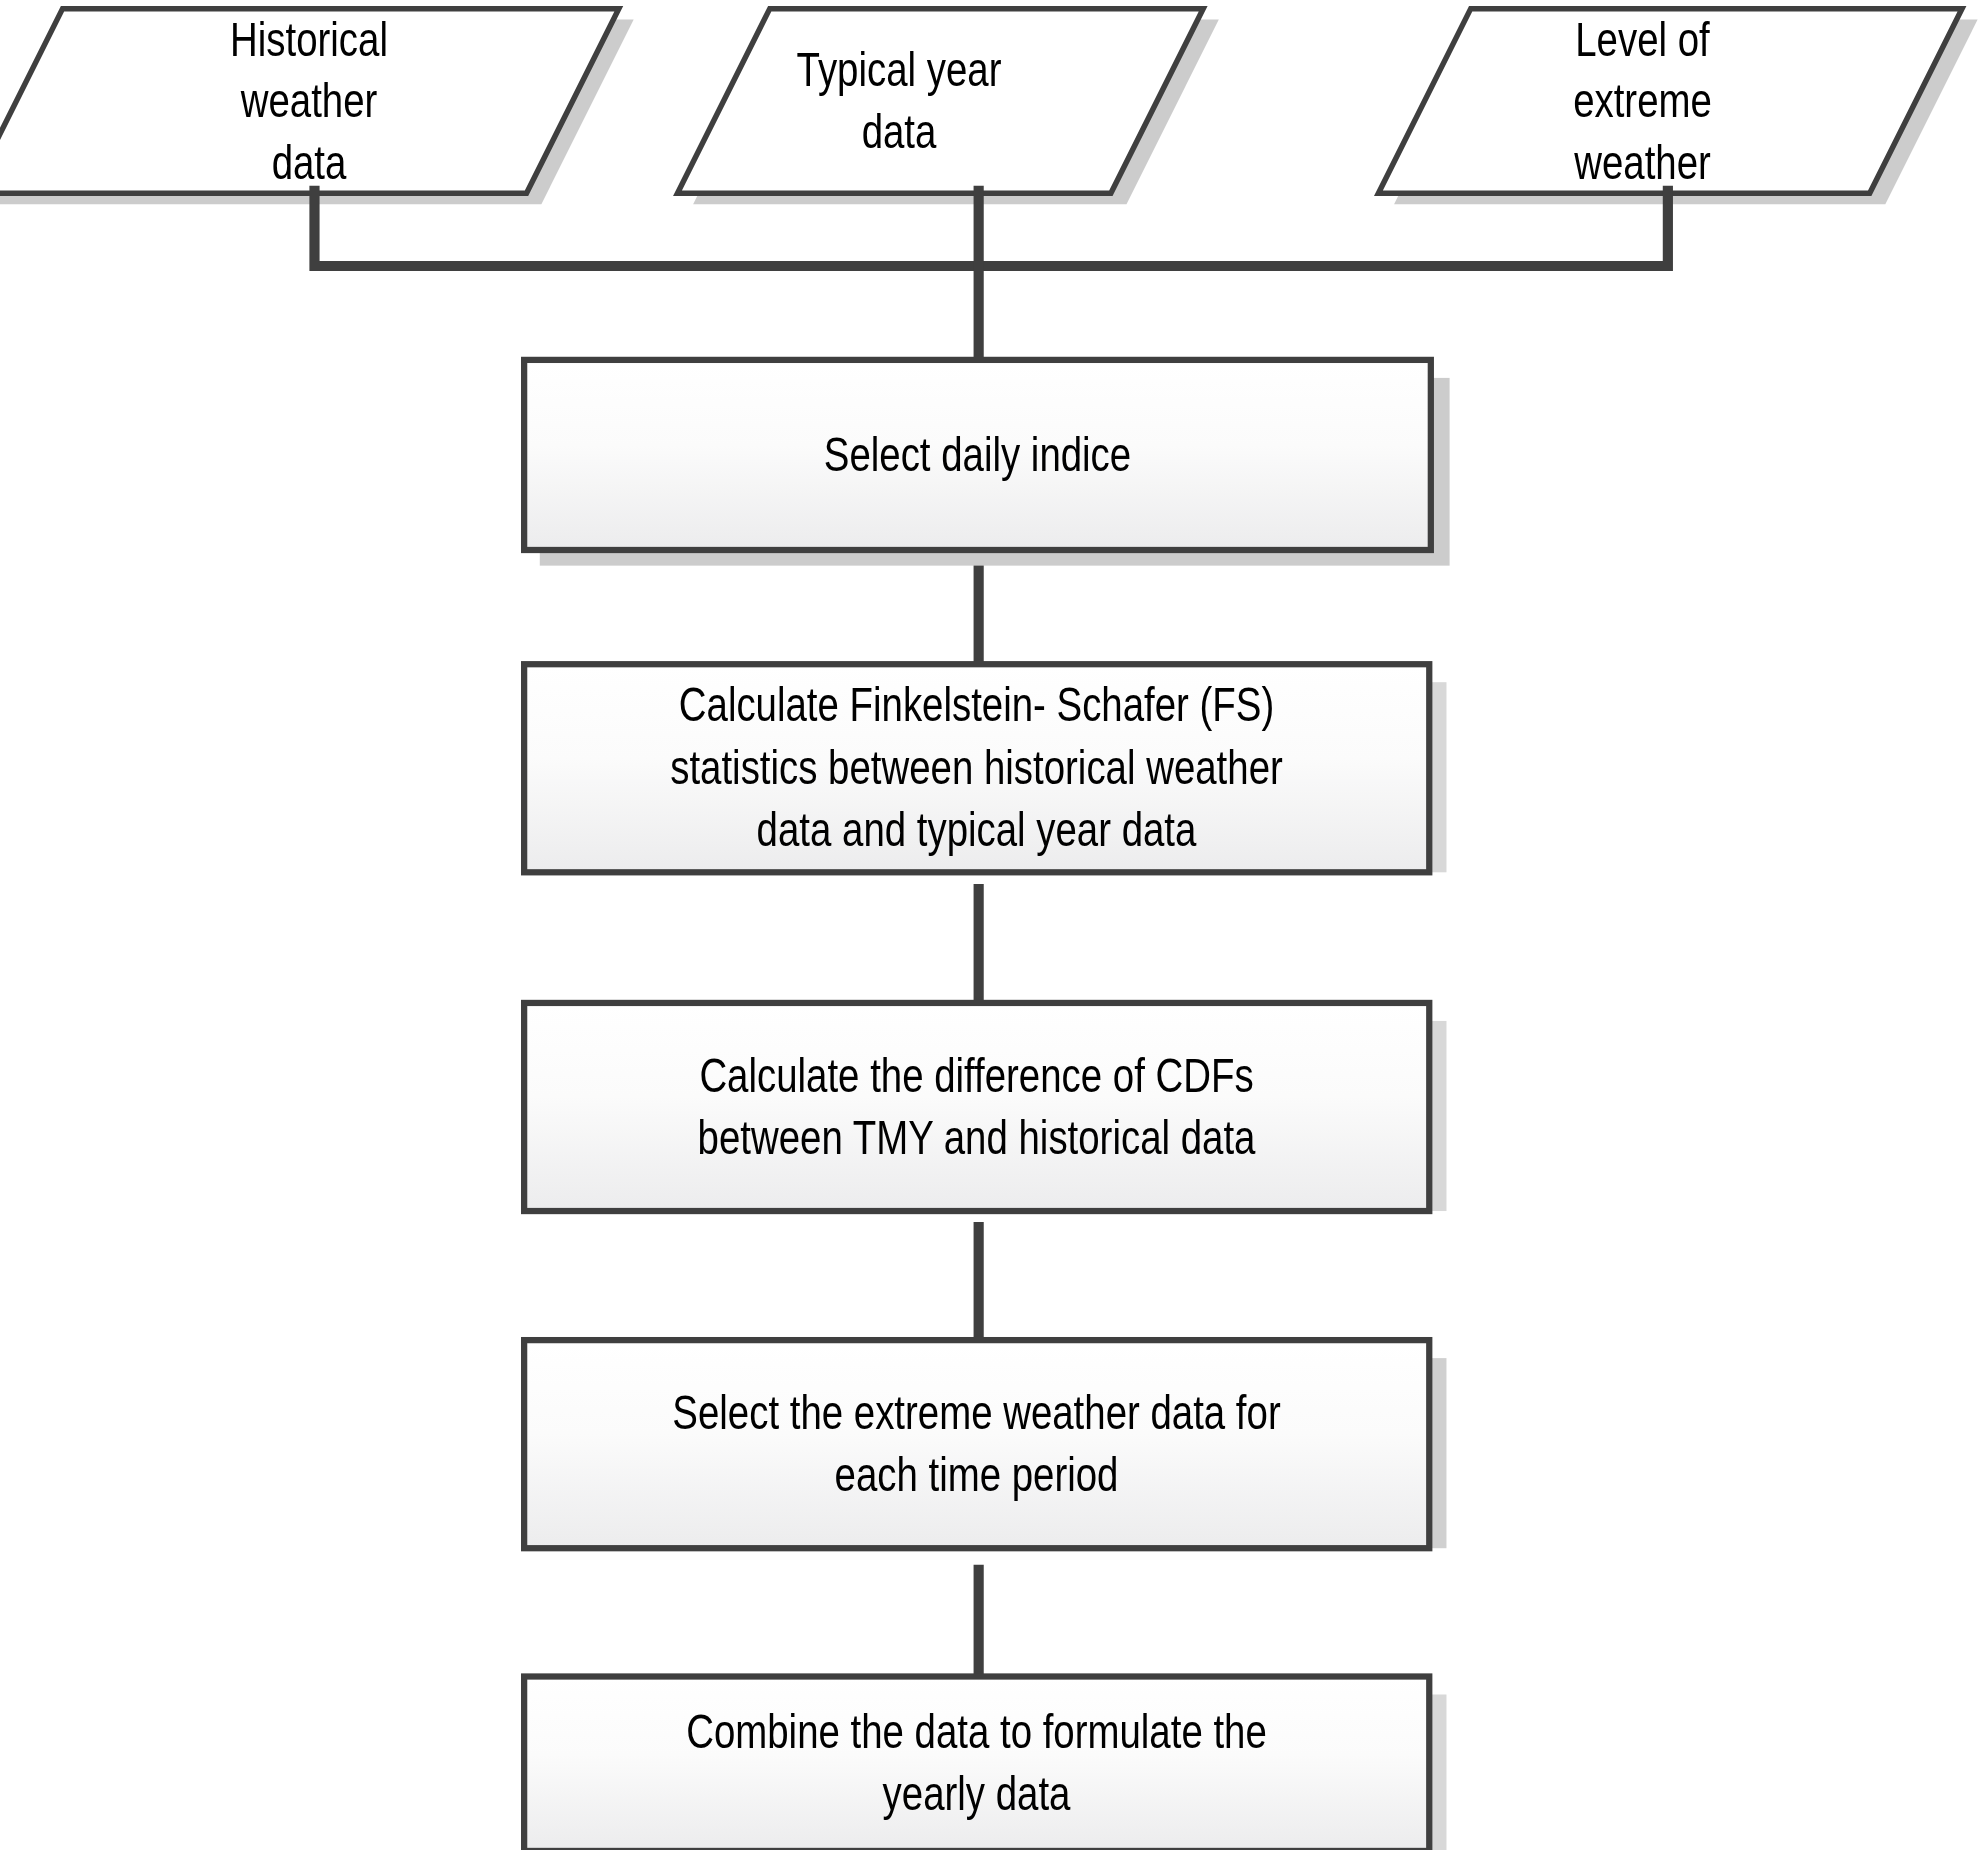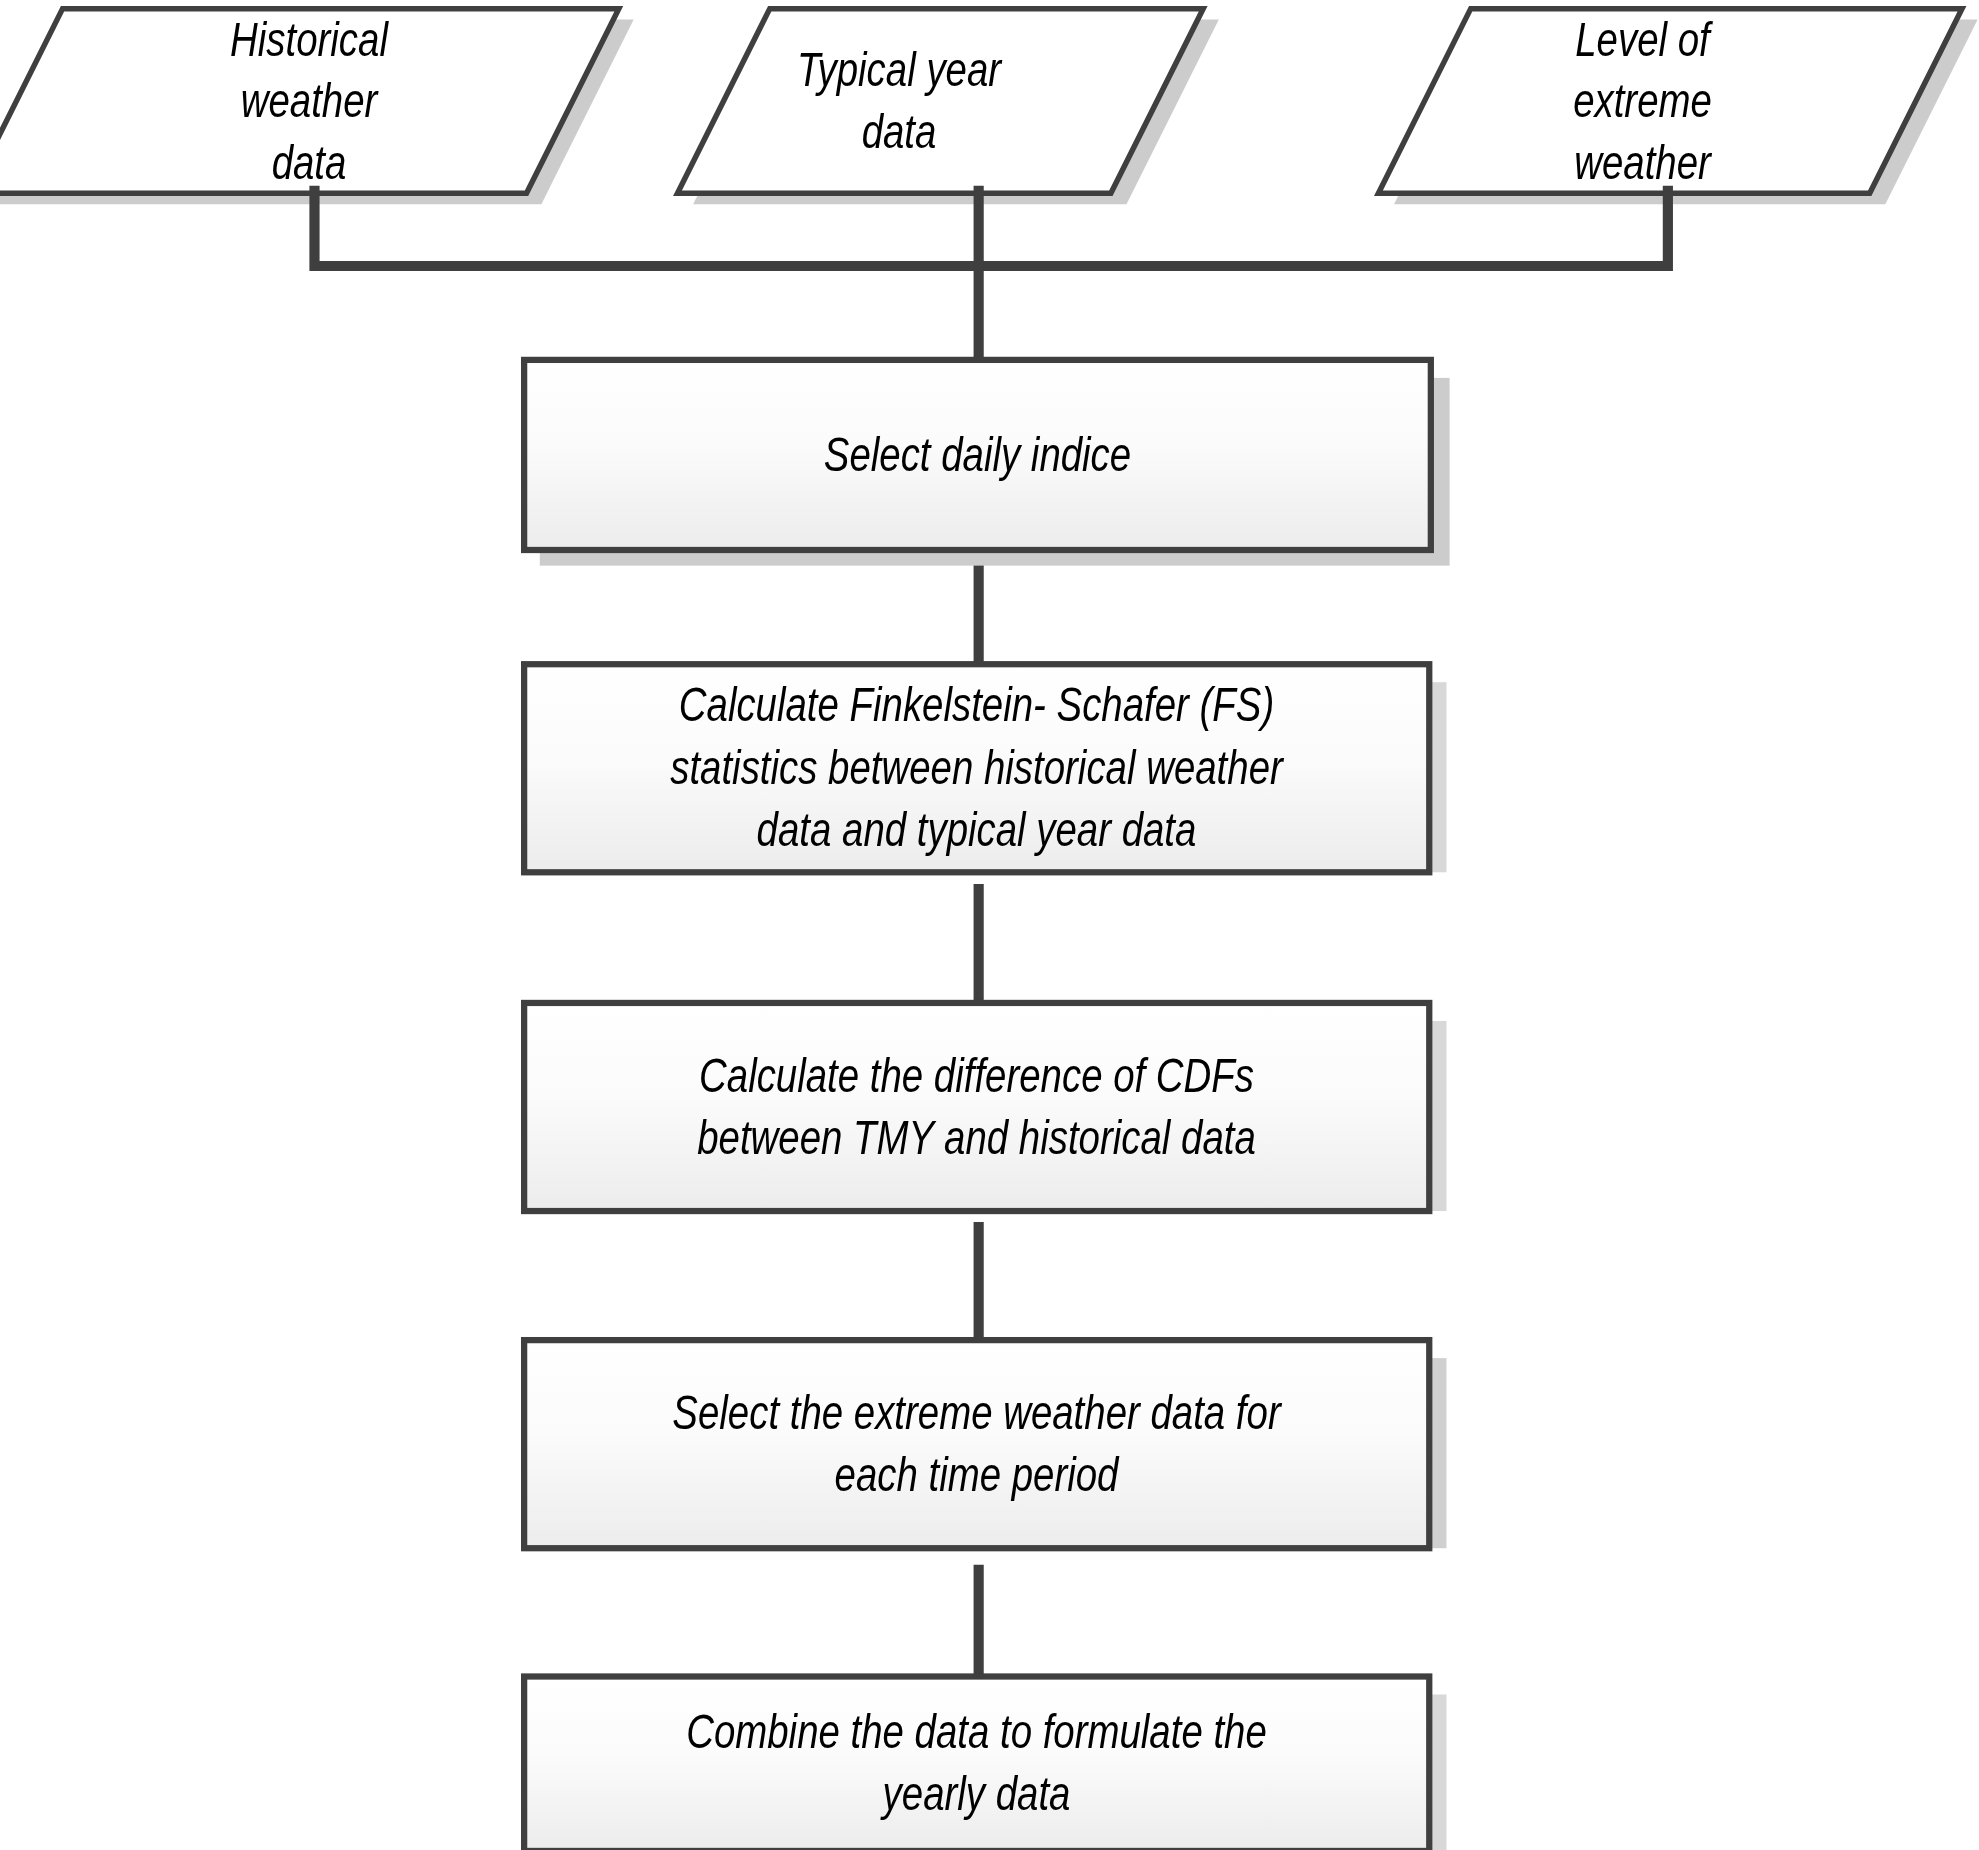--- a/index.html
+++ b/index.html
@@ -7,21 +7,20 @@
     padding: 0;
     background: #ffffff;
   }
   #canvas {
     position: relative;
     width: 1980px;
     height: 1851px;
     background: #ffffff;
     overflow: hidden;
     font-family: "Liberation Sans", "DejaVu Sans", sans-serif;
-    font-style: italic;
   }
   #flow-svg {
     position: absolute;
     left: 0;
     top: 0;
     width: 1980px;
     height: 1851px;
   }
   .node-label {
     position: absolute;

